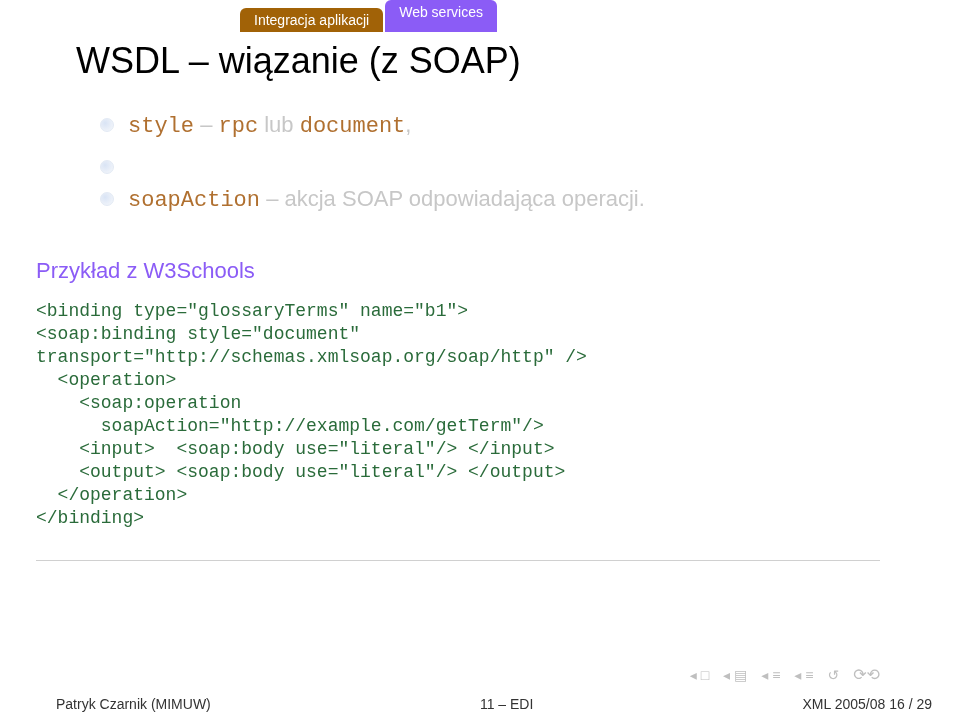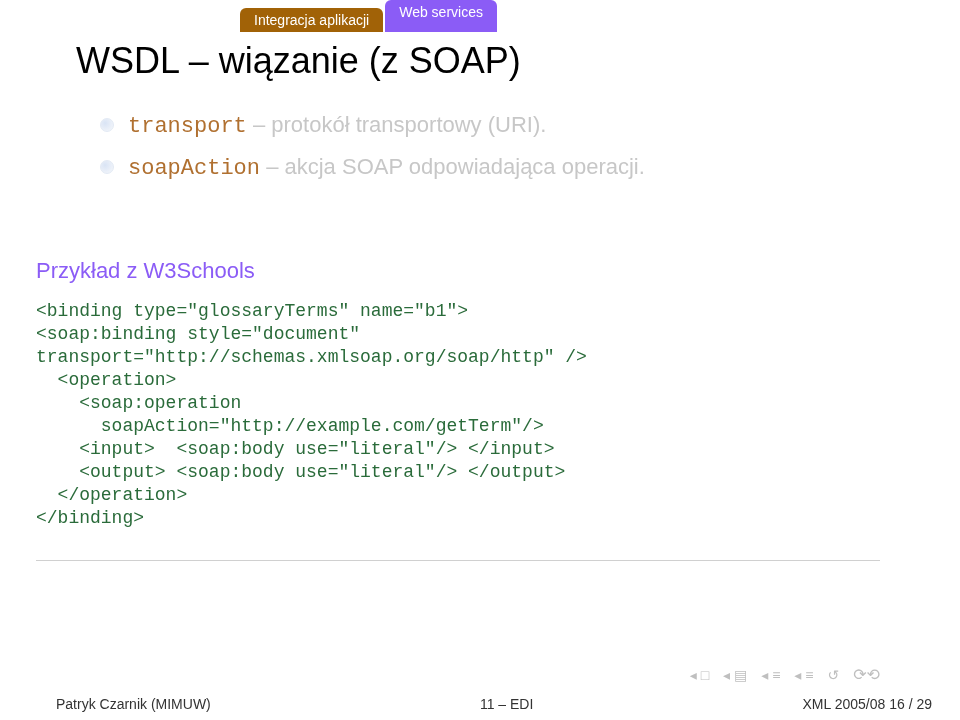--- a/index.html
+++ b/index.html
@@ -120,22 +120,25 @@
   <div class="tab tab-left">Integracja aplikacji</div>
   <div class="tab tab-right">Web services</div>
 </div>
 
 <h1 class="slide-title">WSDL – wiązanie (z SOAP)</h1>
 
 <div class="bullets">
   <div class="bullet">
     <span class="bullet-icon"></span>
     <span>
-      <span class="mono">transport</span><span class="body-text"> – </span><span class="body-text">protokół transportowy (URI).</span>
+      <span class="mono">style</span><span class="body-text"> – </span><span class="mono">rpc</span><span class="body-text"> lub </span><span class="mono">document</span><span class="body-text">,</span>
     </span>
+  </div>
+  <div class="bullet">
+    <span class="bullet-icon"></span>
   </div>
   <div class="bullet">
     <span class="bullet-icon"></span>
     <span>
       <span class="mono">soapAction</span><span class="body-text"> – </span><span class="body-text">akcja SOAP odpowiadająca operacji.</span>
     </span>
   </div>
 </div>
 
 <div class="block-title">Przykład z W3Schools</div>

